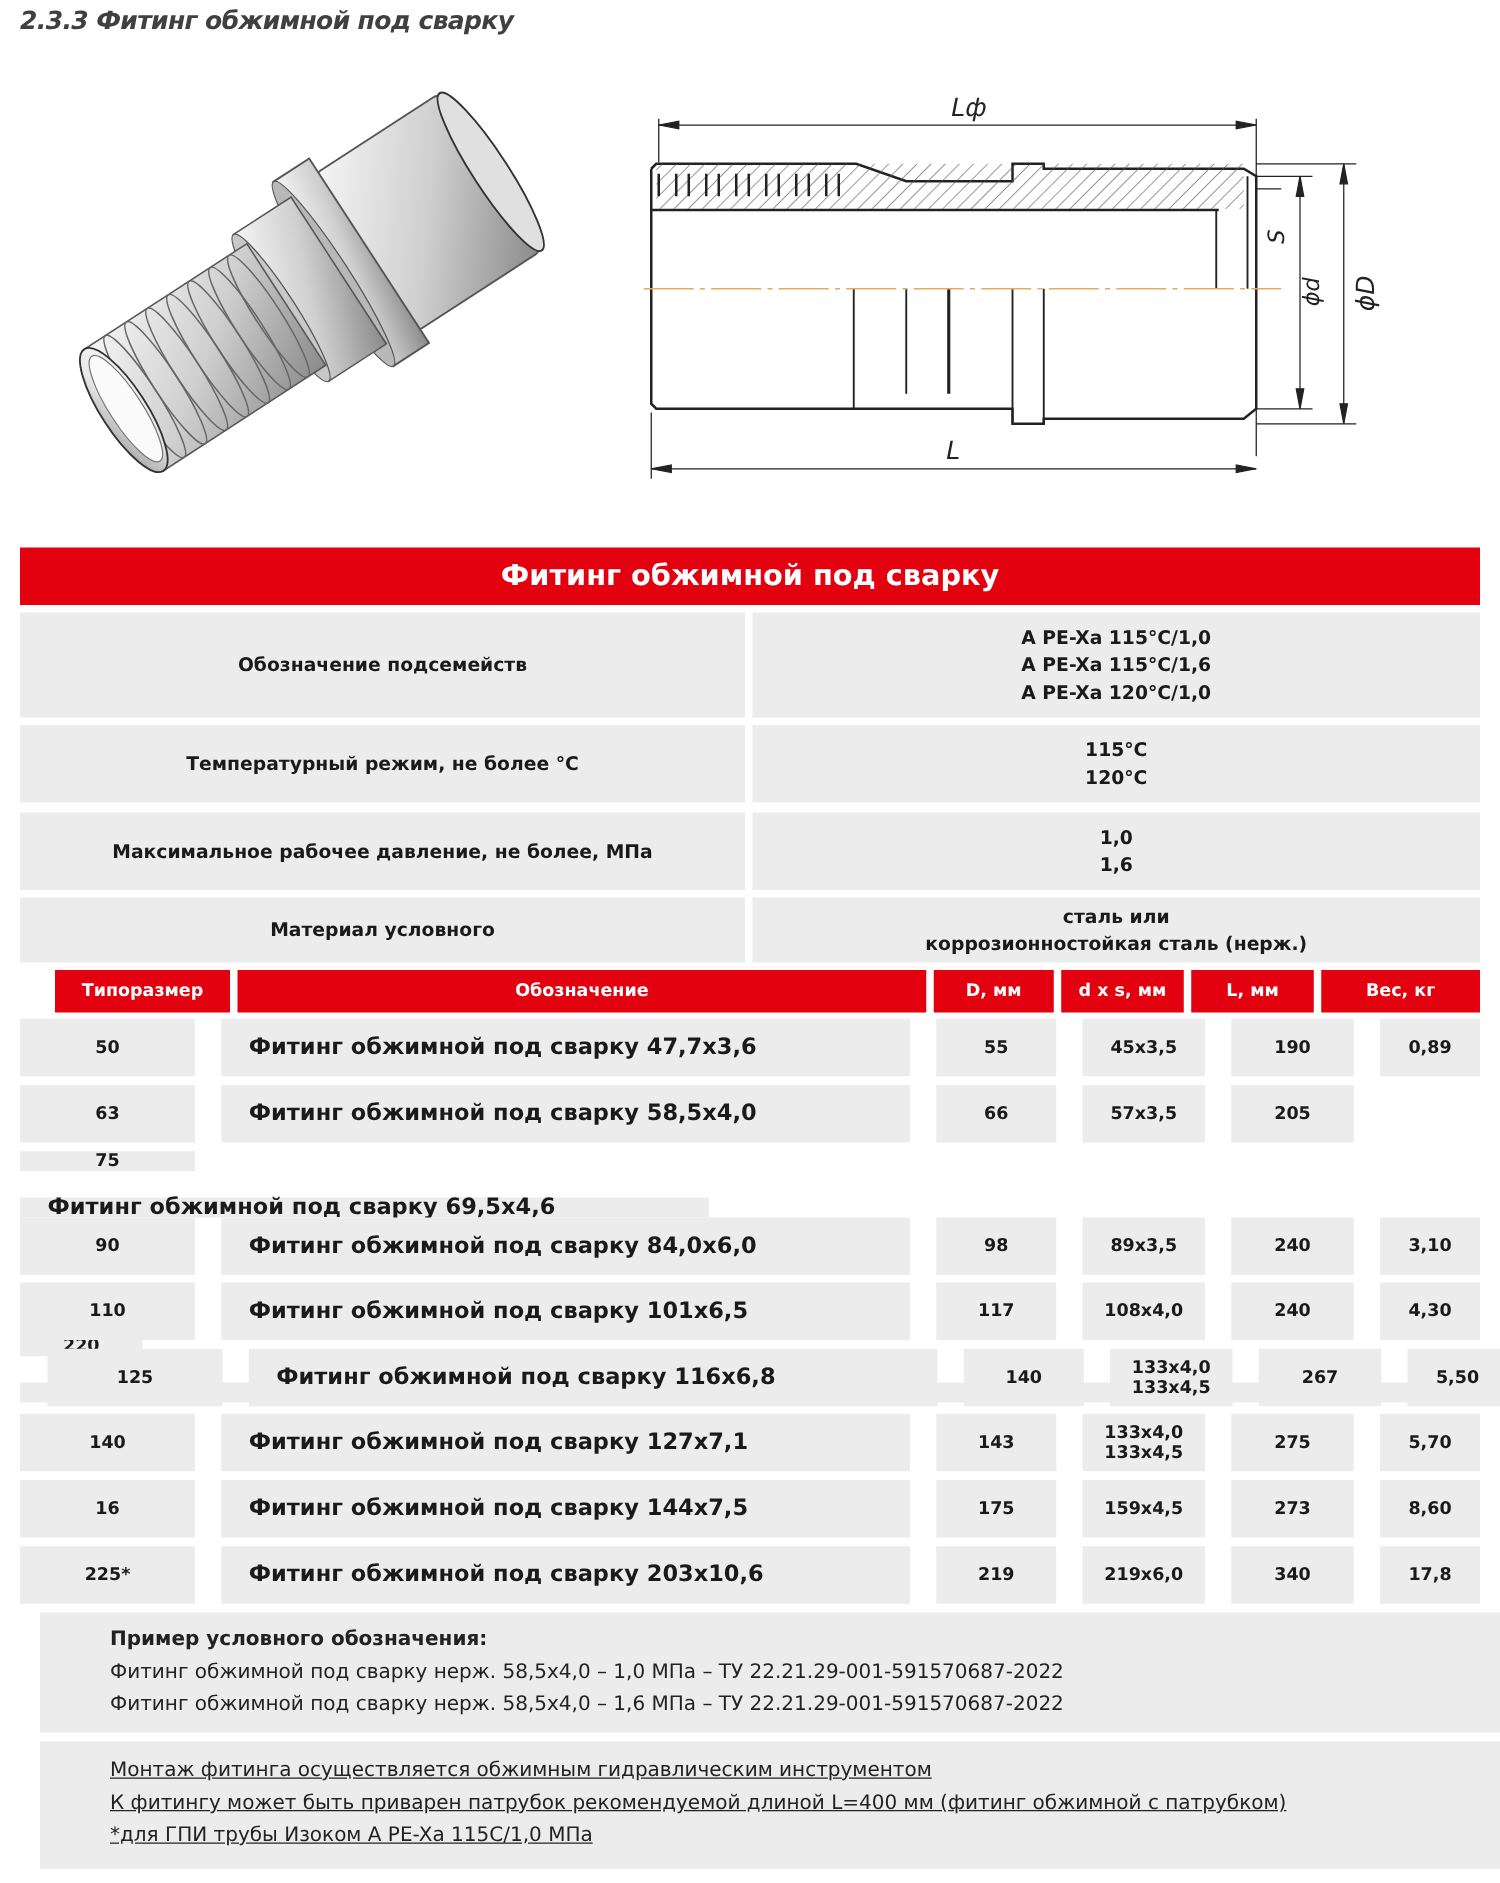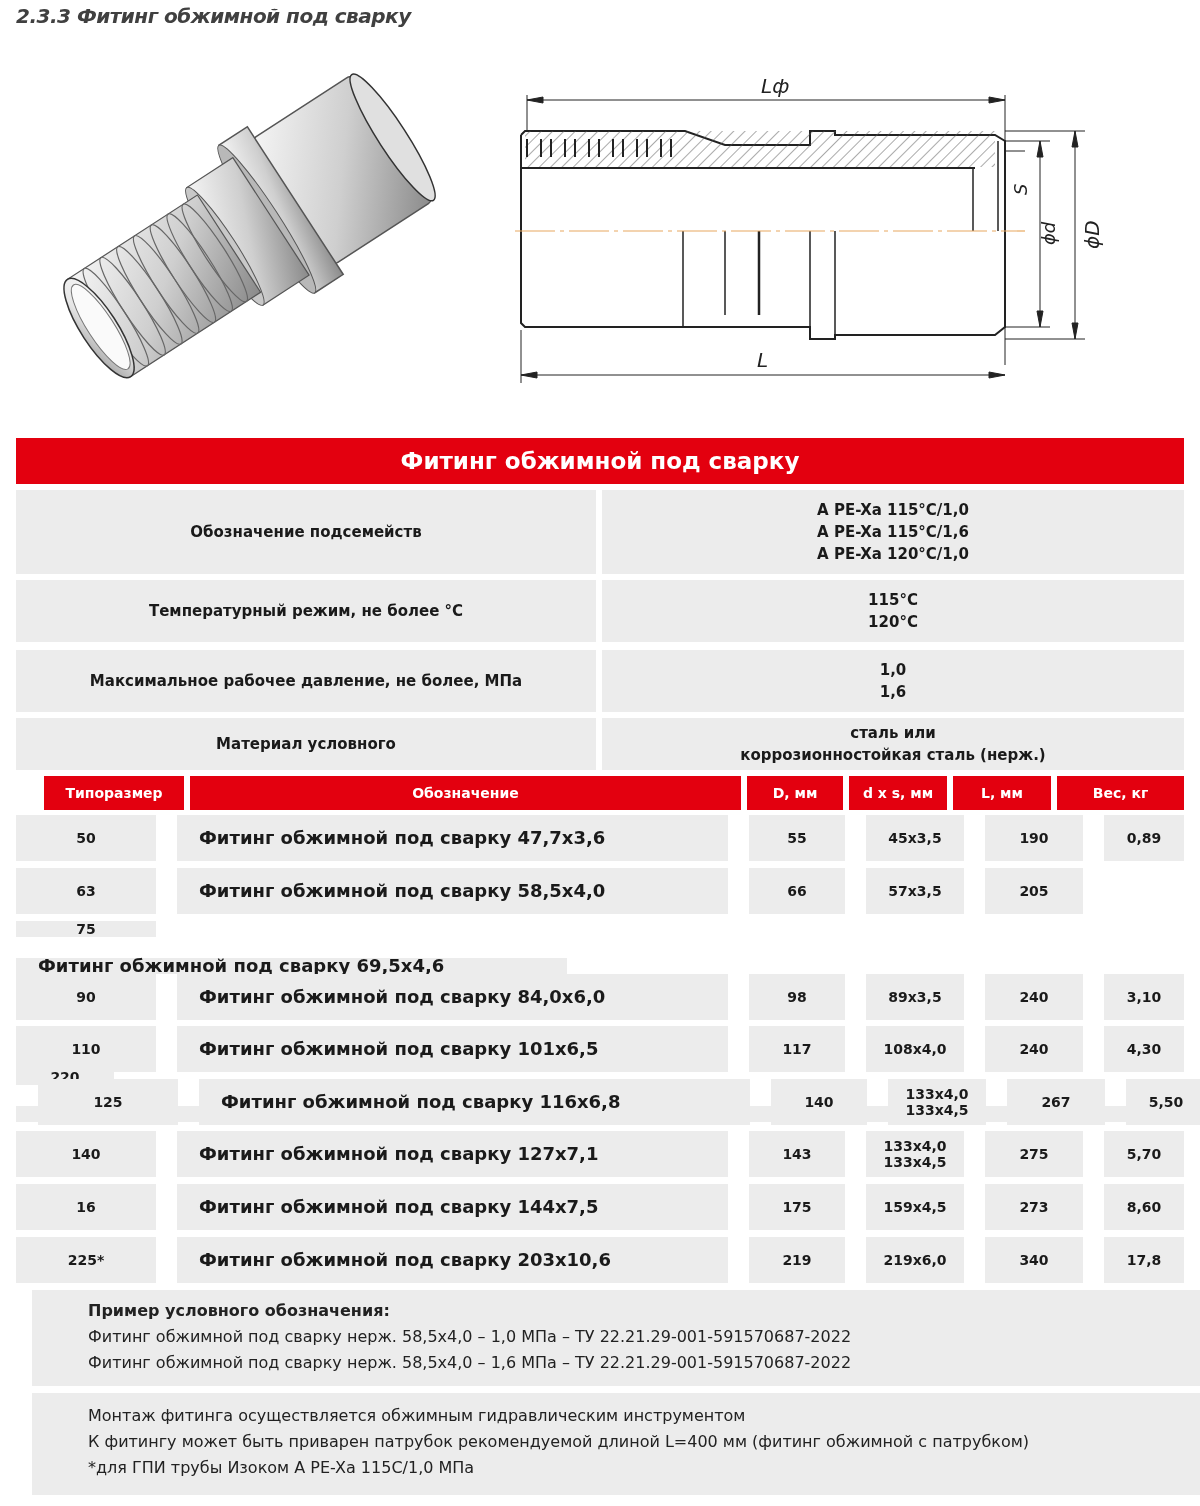--- a/index.html
+++ b/index.html
@@ -254,17 +254,17 @@
   <div class="td c5">340</div>
   <div class="td c6">17,8</div>
 </div>
 
 <div class="note-box" style="top:1290px;height:96px;padding-top:8px;">
   <div class="bold">Пример условного обозначения:</div>
   <div>Фитинг обжимной под сварку нерж. 58,5х4,0 – 1,0 МПа – ТУ 22.21.29-001-591570687-2022</div>
   <div>Фитинг обжимной под сварку нерж. 58,5х4,0 – 1,6 МПа – ТУ 22.21.29-001-591570687-2022</div>
 </div>
 
-<div class="note-box" style="top:1393px;height:102px;padding-top:10px;">
+<div class="note-box" style="top:1393px;height:102px;padding-top:10px;text-decoration:underline;">
   <div>Монтаж фитинга осуществляется обжимным гидравлическим инструментом</div>
   <div>К фитингу может быть приварен патрубок рекомендуемой длиной L=400 мм (фитинг обжимной с патрубком)</div>
   <div>*для ГПИ трубы Изоком А PE-Xa 115С/1,0 МПа</div>
 </div>
 
 </body></html>

